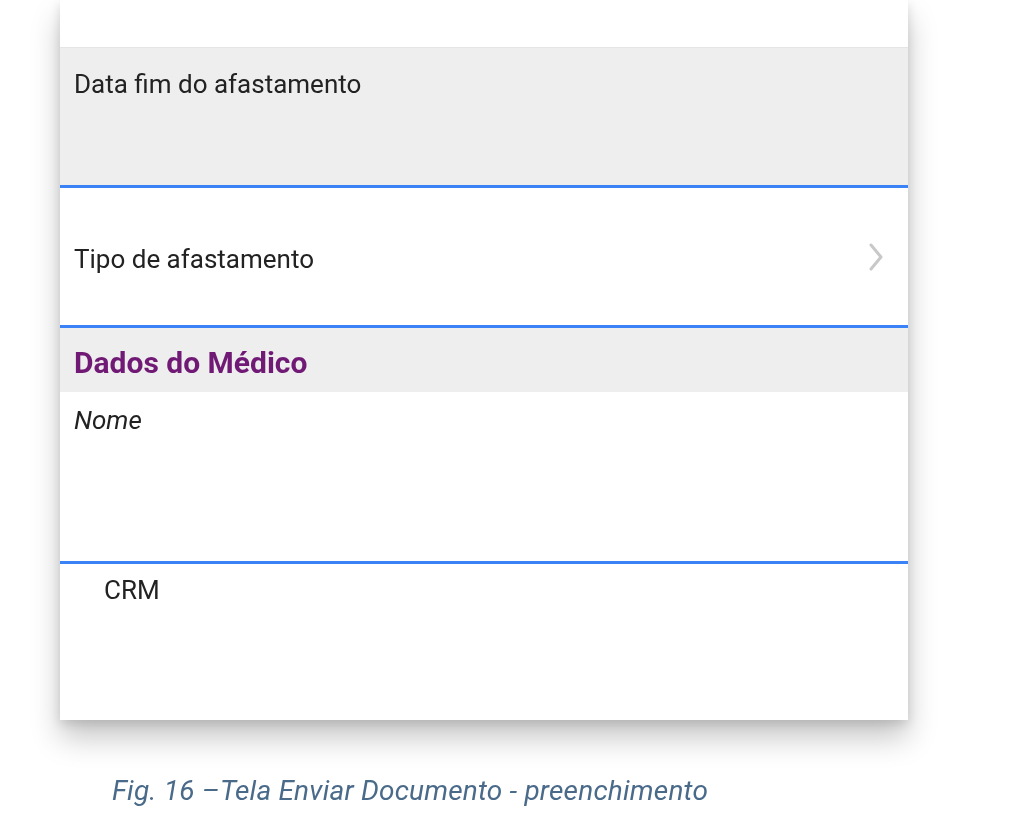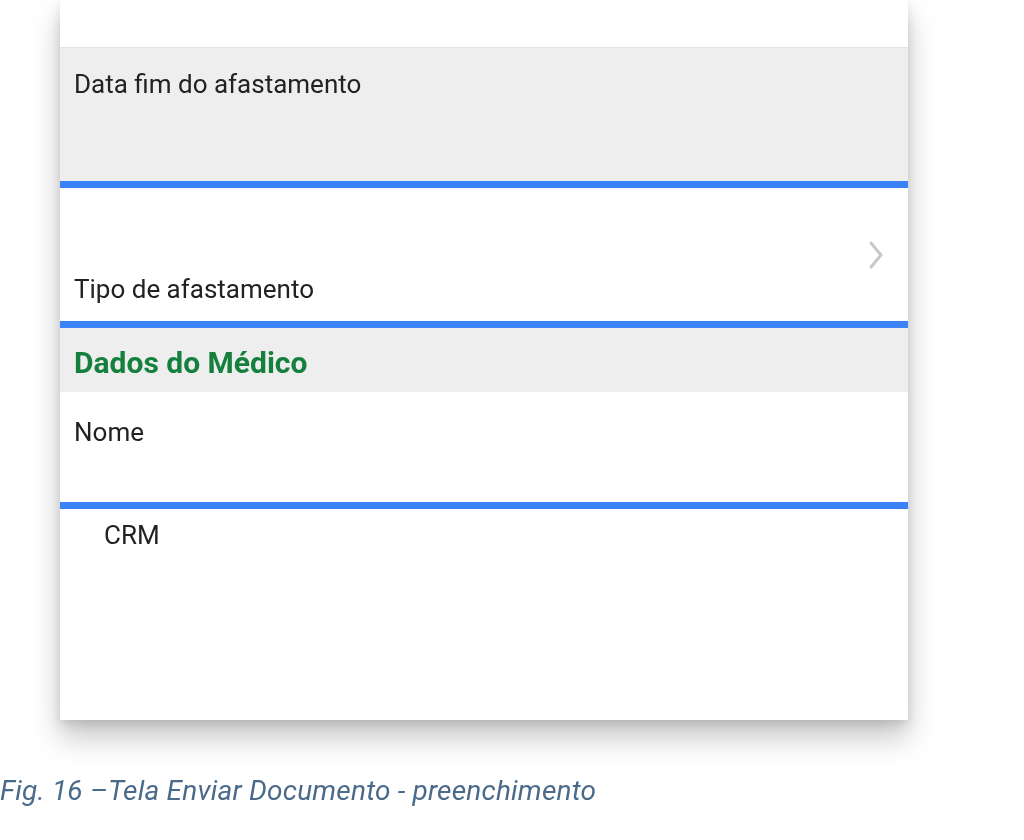--- a/index.html
+++ b/index.html
@@ -14,21 +14,21 @@
   .screenshot-wrap {
     position: absolute;
     left: 60px;
     top: 0;
     width: 848px;
     height: 720px;
     background: #ffffff;
     box-shadow: 0 18px 28px rgba(0,0,0,0.22), 0 4px 10px rgba(0,0,0,0.12);
   }
   .field-row {
-    border-bottom: 7px solid #3b82f6;
+    border-bottom: 3px solid #3b82f6;
     padding: 10px 14px 14px 14px;
     position: relative;
     background: #ffffff;
   }
   .field-row.gray {
     background: #eeeeee;
   }
   .field-row.two-col {
     display: flex;
     height: 140px;
@@ -47,21 +47,21 @@
     line-height: 1.3;
   }
   .row-spacer-top {
     height: 48px;
     border-bottom: 1px solid #e5e5e5;
     background: #ffffff;
   }
   .row-tipo {
     height: 140px;
     display: flex;
-    align-items: flex-end;
+    align-items: center;
     padding-top: 20px;
     justify-content: space-between;
   }
   .chevron {
     position: absolute;
     right: 22px;
     top: 50%;
     transform: translateY(-50%);
     width: 18px;
     height: 30px;
@@ -78,38 +78,39 @@
   .section-header {
     background: #eeeeee;
     padding: 18px 14px 14px 14px;
     height: 64px;
     display: flex;
     align-items: center;
   }
   .section-header-label {
     font-size: 30px;
     font-weight: 700;
-    color: #15803d;
+    color: #701a75;
   }
   .row-nome {
-    height: 117px;
-    padding-top: 24px;
+    height: 172px;
+    padding-top: 12px;
+    font-style: italic;
   }
   .row-crm {
     height: 48px;
     padding-top: 10px;
     border-bottom: none;
     padding-left: 44px;
   }
   .caption {
     position: absolute;
     left: 0;
     top: 774px;
     width: 820px;
-    text-align: left;
+    text-align: center;
     font-style: italic;
     font-size: 28px;
     color: #4a6a8a;
     letter-spacing: 0.2px;
   }
 </style>
 </head>
 <body>
 
 <div class="screenshot-wrap">

